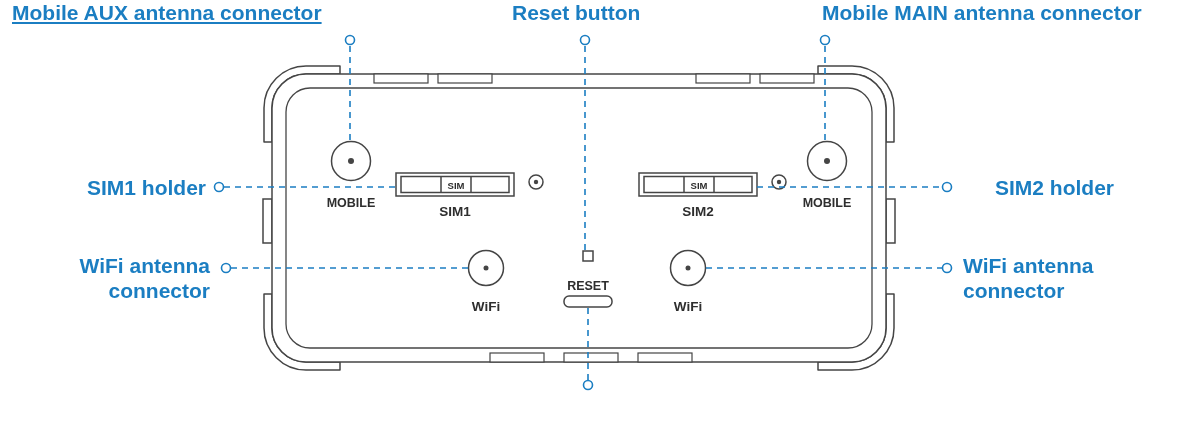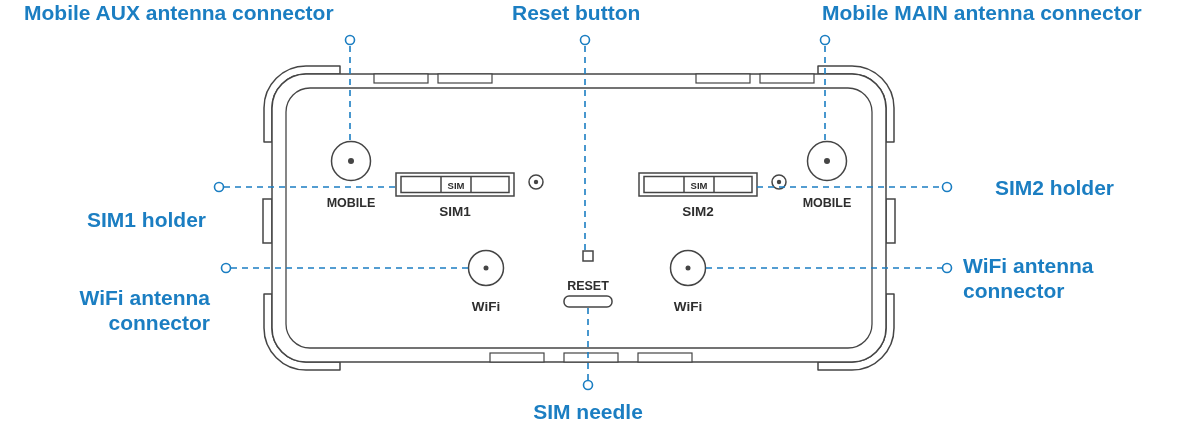--- a/index.html
+++ b/index.html
@@ -7,21 +7,21 @@
     position:relative; width:1200px; height:427px;
     font-family:"Liberation Sans", sans-serif;
     overflow:hidden; background:#ffffff;
   }
   .svg-layer { position:absolute; left:0; top:0; }
   .callout {
     position:absolute; color:#1b7ec2; font-weight:bold;
     font-size:21px; line-height:25px; white-space:nowrap;
   }
   .callout .line { display:block; }
-  .align-right { text-align:right;margin-top:32px; }
+  .align-right { text-align:right; }
   .align-center { text-align:center; }
   
   .dlabel { font-family:"Liberation Sans", sans-serif; font-weight:700; fill:#2e2e2e; }
   .t12 { font-size:12.5px; }
   .t13 { font-size:13.5px; }
   .t9  { font-size:9.5px; }
 </style>
 </head>
 <body>
 
@@ -113,35 +113,34 @@
       <circle cx="585" cy="40" r="4.5"></circle>
       <circle cx="825" cy="40" r="4.5"></circle>
       <circle cx="219" cy="187" r="4.5"></circle>
       <circle cx="947" cy="187" r="4.5"></circle>
       <circle cx="226" cy="268" r="4.5"></circle>
       <circle cx="947" cy="268" r="4.5"></circle>
       <circle cx="588" cy="385" r="4.5"></circle>
     </g>
   </svg>
 
-  <div class="callout" style="left:24px; top:0;">Mobile AUX antenna connector</div>
+  <div class="callout" style="left:12px; top:0;text-decoration:underline;">Mobile AUX antenna connector</div>
 
   <div class="callout" style="left:822px; top:0;">Mobile MAIN antenna connector</div>
 
   <div class="callout" style="left:512px; top:0;">Reset button</div>
 
   <div class="callout align-right" style="left:20px; top:175px; width:186px;">SIM1 holder</div>
 
   <div class="callout" style="left:963px; top:175px;margin-left:32px;">SIM2 holder</div>
 
   <div class="callout align-right" style="left:20px; top:253px; width:190px;">
     <span class="line">WiFi antenna</span>
     <span class="line">connector</span>
   </div>
 
   <div class="callout" style="left:963px; top:253px;">
     <span class="line">WiFi antenna</span>
     <span class="line">connector</span>
   </div>
 
-  <div class="callout align-center" style="left:518px; top:399px; width:140px;">SIM needle</div>
 
 </div>
 
 </body></html>

